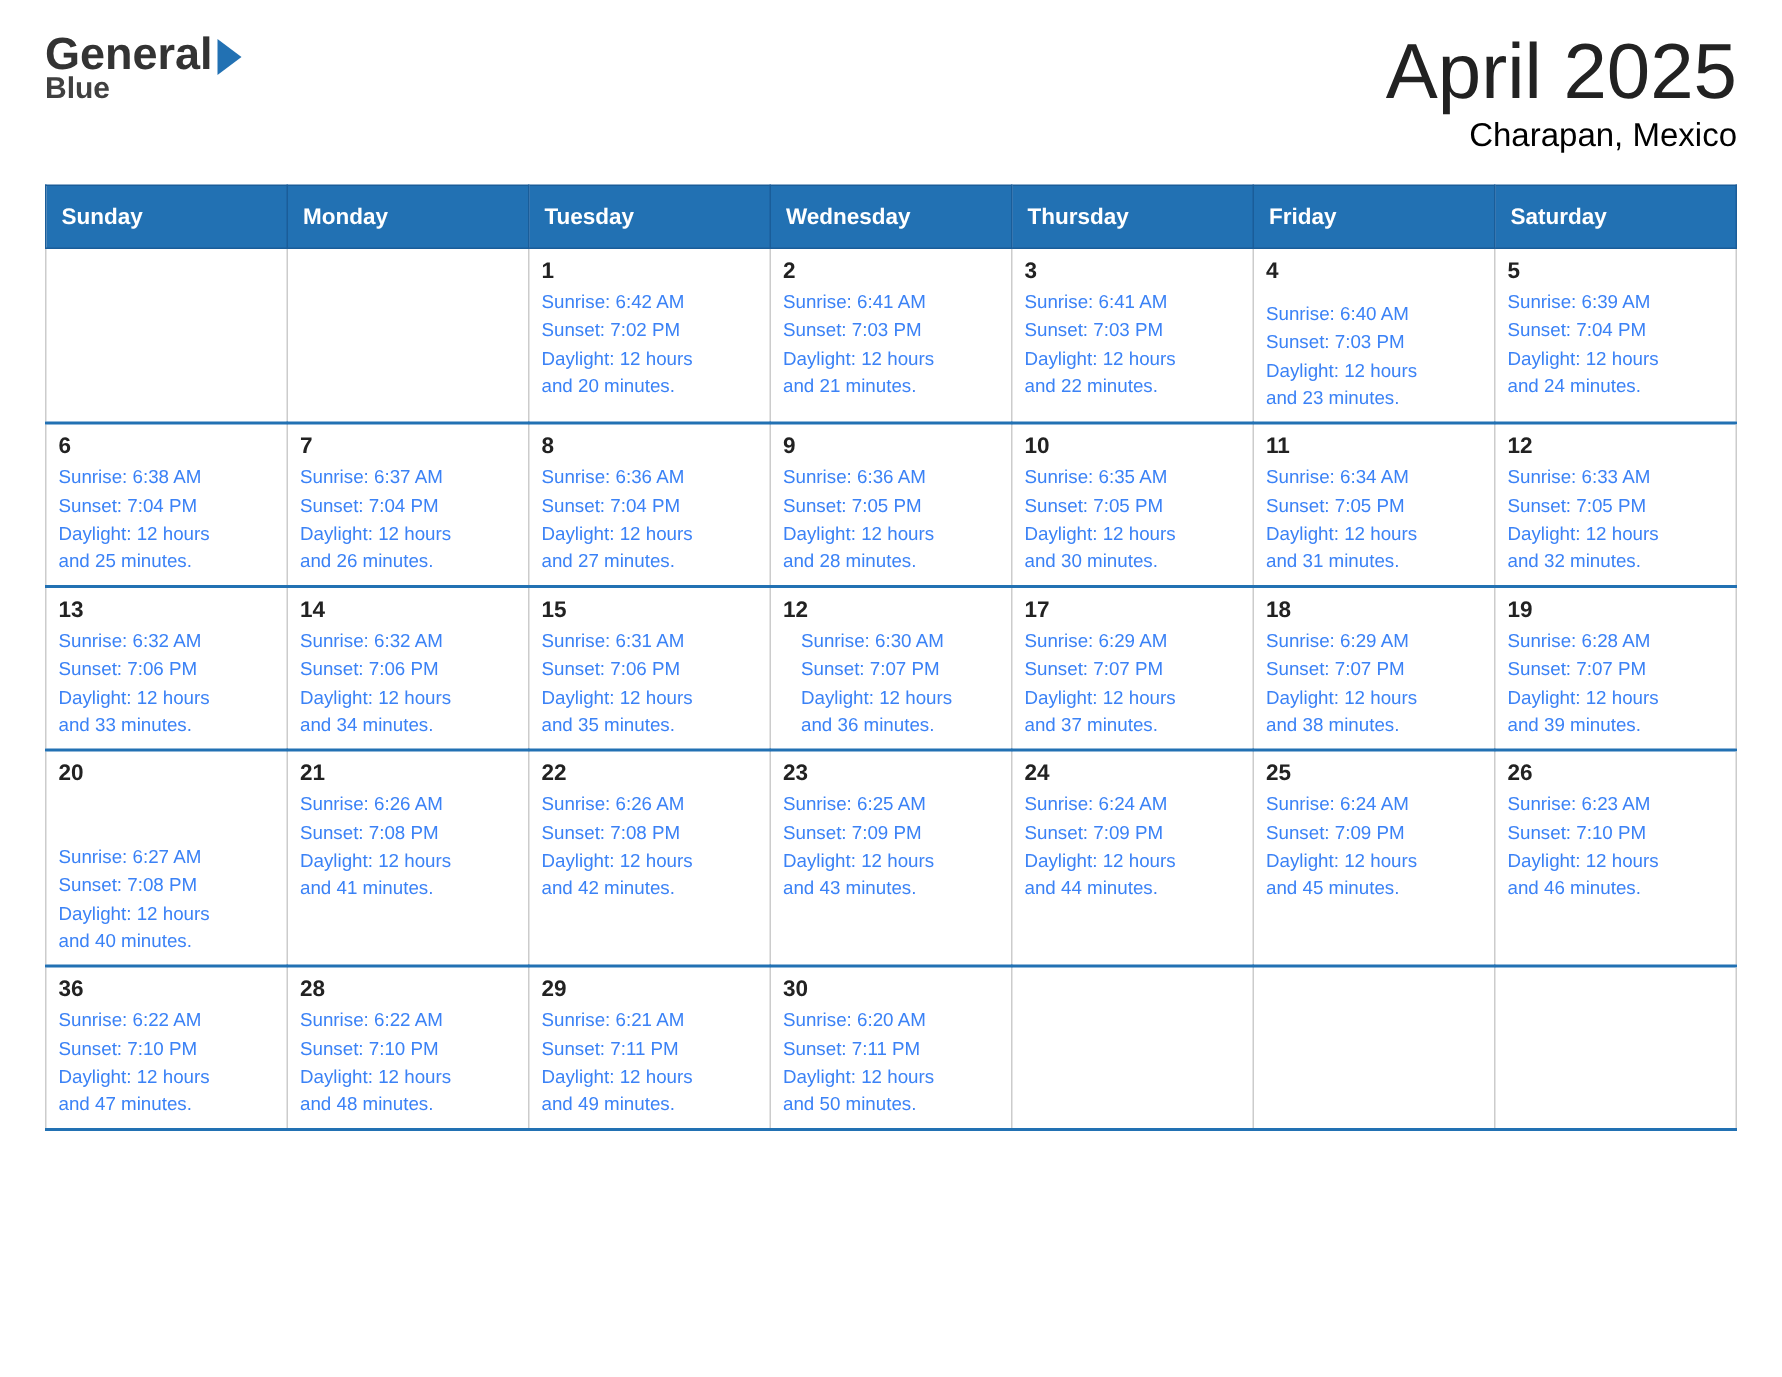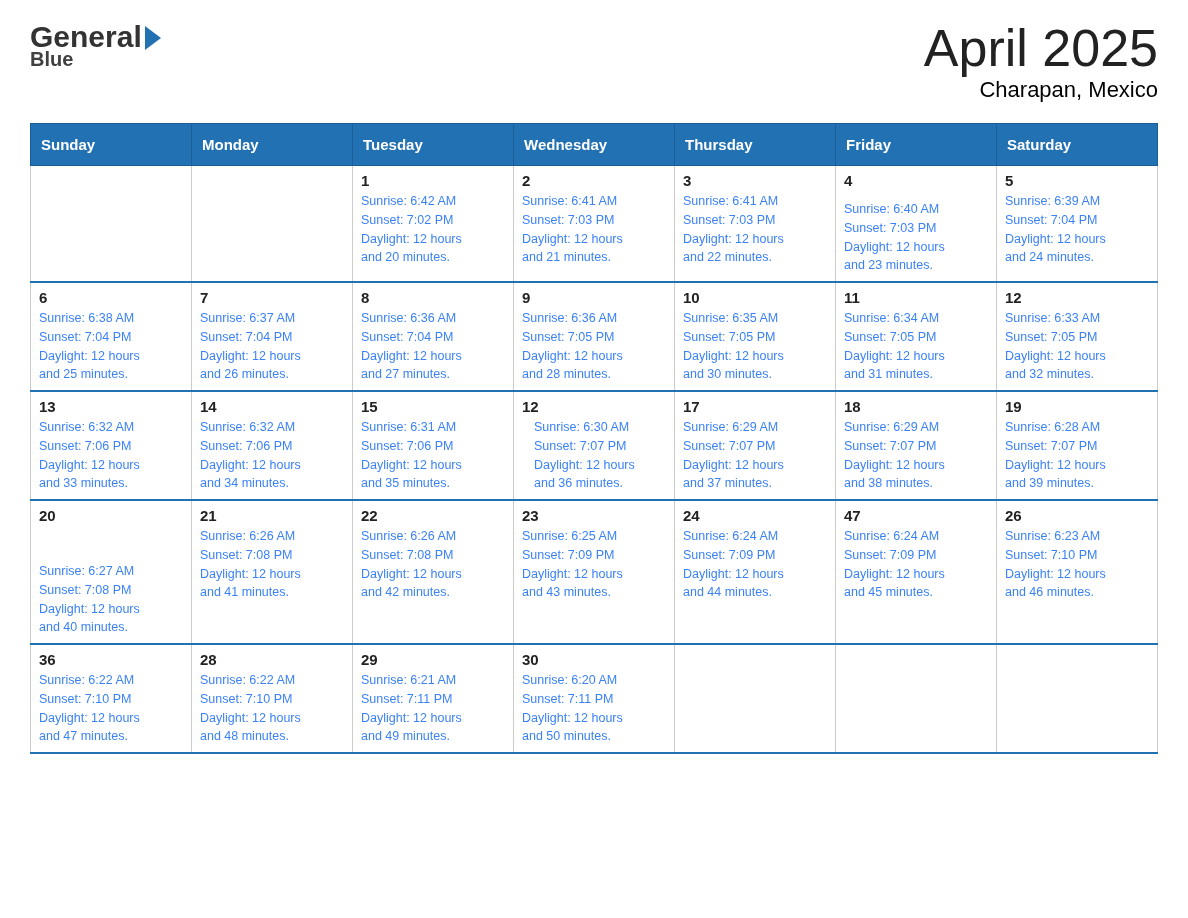--- a/index.html
+++ b/index.html
@@ -291,21 +291,21 @@
 and 43 minutes.</div>
         </td>
         <td>
           <span class="day-number">24</span>
           <div class="day-info" style="white-space: pre-line;">Sunrise: 6:24 AM
 Sunset: 7:09 PM
 Daylight: 12 hours
 and 44 minutes.</div>
         </td>
         <td>
-          <span class="day-number">47</span>
+          <span class="day-number">25</span>
           <div class="day-info" style="white-space: pre-line;">Sunrise: 6:24 AM
 Sunset: 7:09 PM
 Daylight: 12 hours
 and 45 minutes.</div>
         </td>
         <td>
           <span class="day-number">26</span>
           <div class="day-info" style="white-space: pre-line;">Sunrise: 6:23 AM
 Sunset: 7:10 PM
 Daylight: 12 hours

